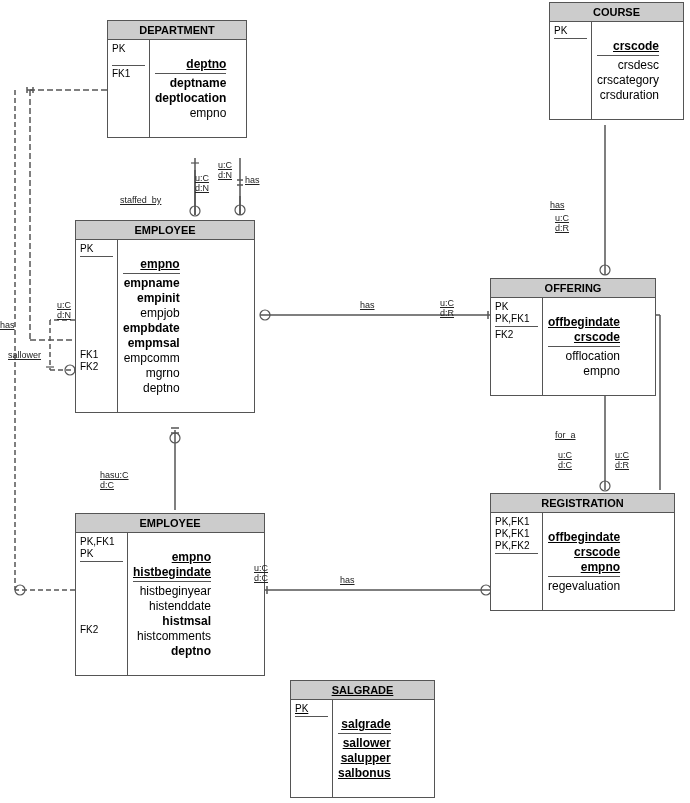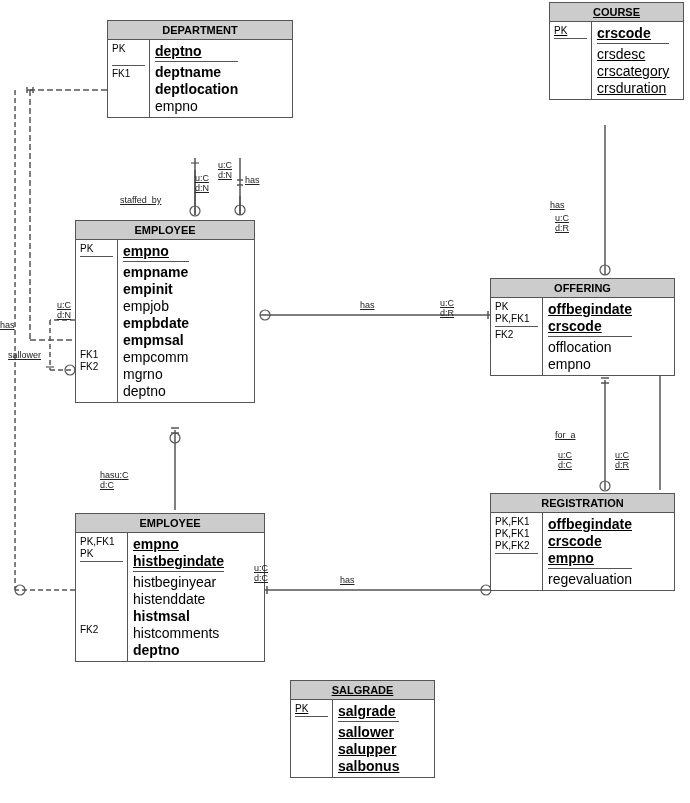--- a/index.html
+++ b/index.html
@@ -38,22 +38,23 @@
       border-right: 1.5px solid #555;
       padding: 2px 4px;
       font-size: 10px;
       min-width: 42px;
       white-space: nowrap;
     }
     .entity-pk-col div {
       margin: 1px 0;
     }
     .entity-attrs-col {
-      padding: 2px 5px;
-      font-size: 14px;
+      padding: 16px 5px;
+      font-size: 12px;
+      text-align: right;
     }
     .entity-attrs-col div {
       margin: 1px 0;
     }
     .underline { text-decoration: underline; }
     .bold { font-weight: bold; }
     
     svg.lines {
       position: absolute;
       top: 0; left: 0;
@@ -139,21 +140,21 @@
 
     <line x1="75" y1="590" x2="15" y2="590" stroke="#555" stroke-width="1.5" stroke-dasharray="5,3"></line>
     <line x1="15" y1="90" x2="15" y2="590" stroke="#555" stroke-width="1.5" stroke-dasharray="5,3"></line>
 
     <circle cx="20" cy="590" r="5" fill="none" stroke="#555" stroke-width="1.2"></circle>
 
     <line x1="660" y1="490" x2="660" y2="315" stroke="#555" stroke-width="1.5"></line>
     <line x1="660" y1="315" x2="500" y2="315" stroke="#555" stroke-width="1.5"></line>
   </svg>
 
-  <div class="entity" style="left:107px; top:20px; width:186px;">
+  <div class="entity" style="left:107px; top:20px; width:140px;">
     <div class="entity-header">DEPARTMENT</div>
     <div class="entity-body">
       <div class="entity-pk-col">
         <div>PK</div>
         <div style="height:8px;"></div>
         <div style="border-top:1px solid #555; margin:2px 0;"></div>
         <div>FK1</div>
       </div>
       <div class="entity-attrs-col">
         <div><span class="underline bold">deptno</span></div>
@@ -188,38 +189,38 @@
         <div>empjob</div>
         <div><span class="bold">empbdate</span></div>
         <div><span class="bold">empmsal</span></div>
         <div>empcomm</div>
         <div>mgrno</div>
         <div>deptno</div>
       </div>
     </div>
   </div>
 
-  <div class="entity" style="left:549px; top:2px; width:135px;text-decoration:underline;">
+  <div class="entity" style="left:549px; top:2px; width:135px;">
     <div class="entity-header">COURSE</div>
     <div class="entity-body">
       <div class="entity-pk-col">
         <div>PK</div>
         <div style="border-top:1px solid #555; margin:2px 0;"></div>
       </div>
       <div class="entity-attrs-col">
         <div><span class="underline bold">crscode</span></div>
         <div style="border-top:1px solid #555; margin:2px 0;"></div>
         <div>crsdesc</div>
         <div>crscategory</div>
         <div>crsduration</div>
       </div>
     </div>
   </div>
 
-  <div class="entity" style="left:490px; top:278px; width:185px;">
+  <div class="entity" style="left:490px; top:278px; width:166px;">
     <div class="entity-header">OFFERING</div>
     <div class="entity-body">
       <div class="entity-pk-col" style="min-width:52px;">
         <div>PK</div>
         <div>PK,FK1</div>
         <div style="border-top:1px solid #555; margin:2px 0;"></div>
         <div>FK2</div>
       </div>
       <div class="entity-attrs-col">
         <div><span class="underline bold">offbegindate</span></div>

